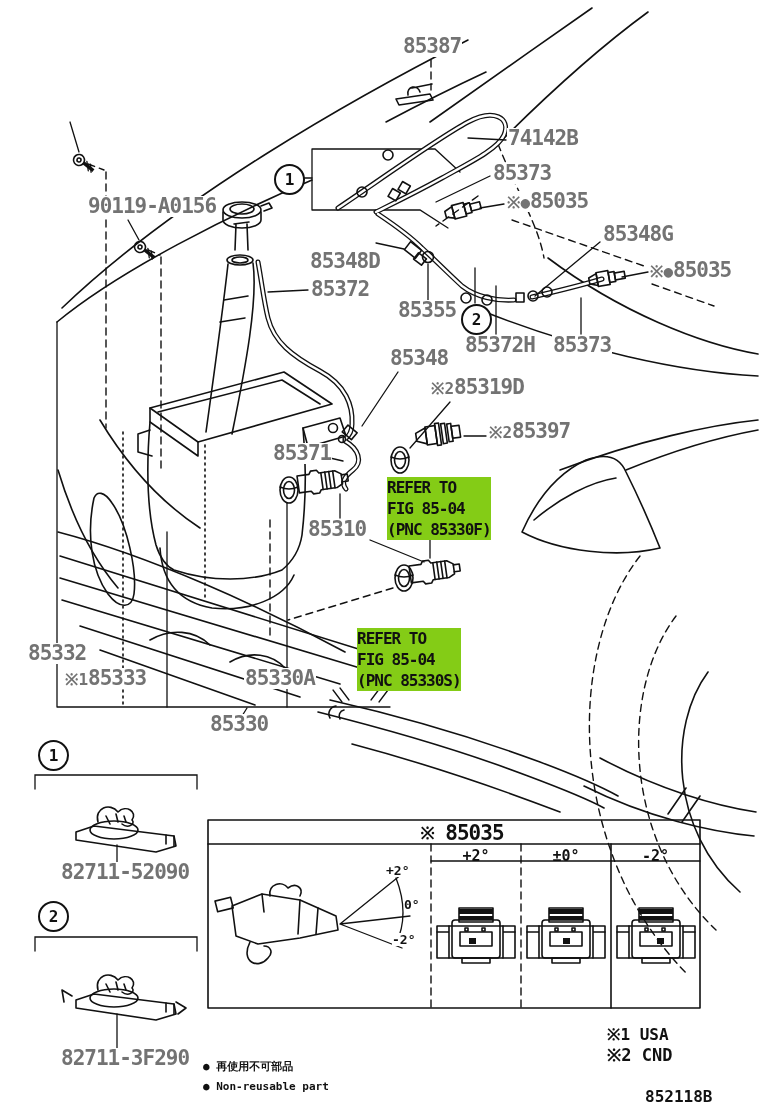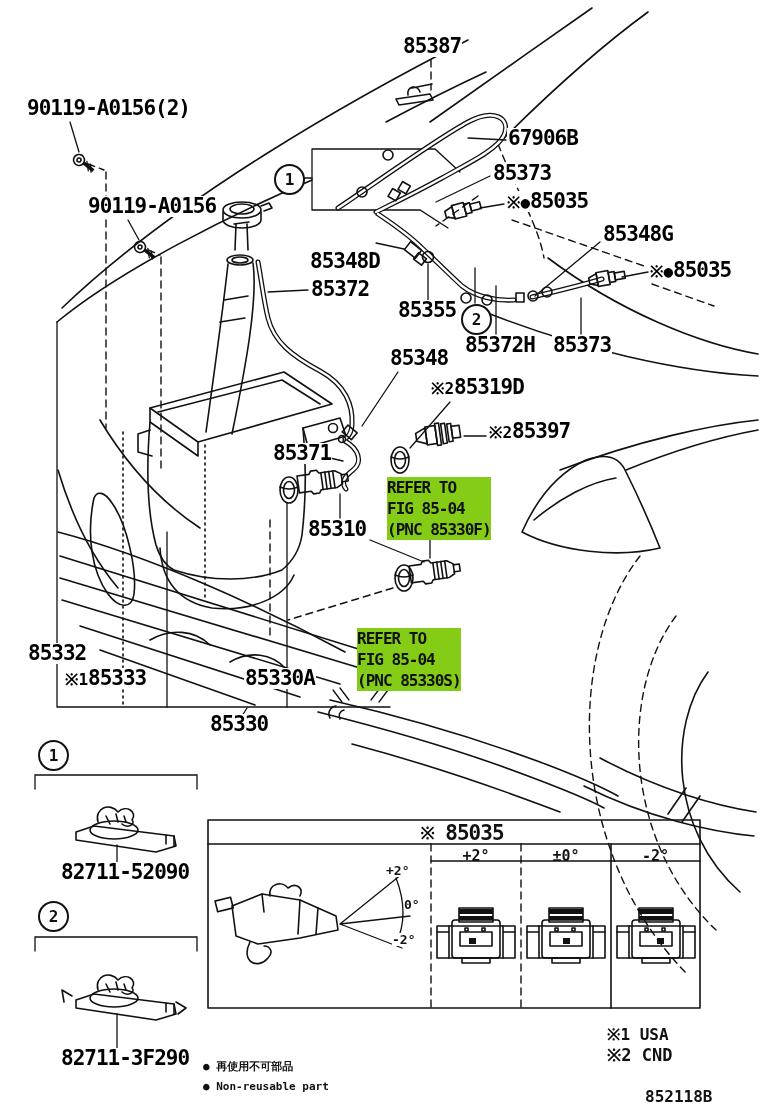--- a/index.html
+++ b/index.html
@@ -1,20 +1,20 @@
 <!DOCTYPE html>
 <html><head>
 <meta charset="utf-8">
 <style>
   html,body{margin:0;padding:0;background:#fff;}
   .stage{position:relative;width:760px;height:1112px;background:#fff;overflow:hidden;
          font-family:"DejaVu Sans Mono","Liberation Mono",monospace;color:#111;}
   .art{position:absolute;left:0;top:0;}
   .lbl{position:absolute;font-weight:bold;font-size:21px;line-height:1;letter-spacing:-1px;
-       white-space:nowrap;background:#fff;padding:0 1px;color:#000000;}
+       white-space:nowrap;background:#fff;padding:0 1px;color:#737373;}
   .lbl .pre{font-size:16px;letter-spacing:0;}
   .blk{position:absolute;font-weight:bold;font-size:16px;line-height:21px;letter-spacing:-1px;
        white-space:nowrap;background:#84cc16;color:#111;}
   .sm{position:absolute;font-weight:bold;font-size:11px;line-height:1.2;white-space:nowrap;color:#111;}
   .tiny{position:absolute;font-weight:bold;font-size:13px;line-height:1;white-space:nowrap;color:#111;background:#fff;}
   .circ{position:absolute;width:27px;height:27px;border:2px solid #111;border-radius:50%;
         display:flex;align-items:center;justify-content:center;font-weight:bold;font-size:16px;background:#fff;}
   .tblttl{position:absolute;left:208px;top:823px;width:508px;text-align:center;font-weight:bold;
           font-size:21px;letter-spacing:-1px;line-height:1;color:#111;}
   .tblttl .pre{font-size:17px;vertical-align:1px;}
@@ -266,23 +266,22 @@
       <span>2</span>
     </div>
 <div class="circ" style="left:38px;top:740px">
       <span>1</span>
     </div>
 <div class="circ" style="left:38px;top:901px">
       <span>2</span>
     </div>
 
 <div class="lbl" style="left:402px;top:36px">85387</div>
-<div class="lbl" style="left:26px;top:98px">90119-A0156(2)</div>
 <div class="lbl" style="left:87px;top:196px">90119-A0156</div>
-<div class="lbl" style="left:507px;top:128px">67906B</div>
+<div class="lbl" style="left:507px;top:128px">74142B</div>
 <div class="lbl" style="left:492px;top:163px">85373</div>
 <div class="lbl" style="left:506px;top:191px"><span class="pre">※●</span><span>85035</span></div>
 <div class="lbl" style="left:602px;top:224px">85348G</div>
 <div class="lbl" style="left:649px;top:260px"><span class="pre">※●</span><span>85035</span></div>
 <div class="lbl" style="left:309px;top:251px">85348D</div>
 <div class="lbl" style="left:310px;top:279px">85372</div>
 <div class="lbl" style="left:397px;top:300px">85355</div>
 <div class="lbl" style="left:464px;top:335px">85372H</div>
 <div class="lbl" style="left:552px;top:335px">85373</div>
 <div class="lbl" style="left:389px;top:348px">85348</div>

